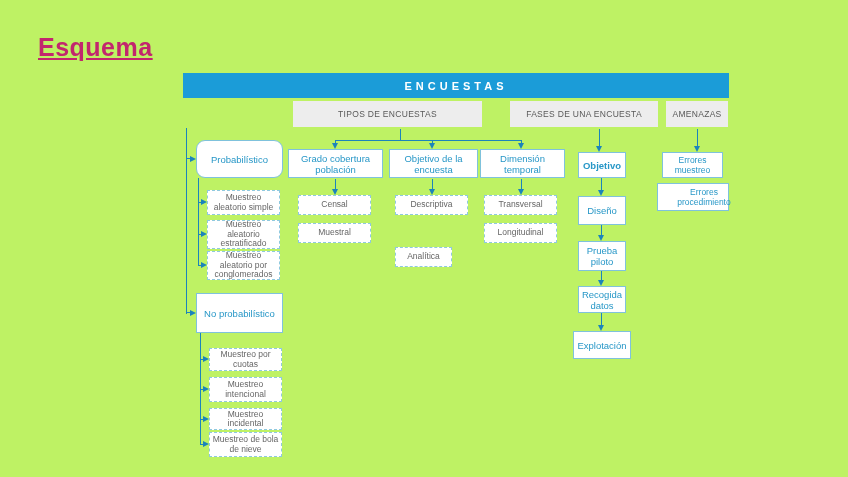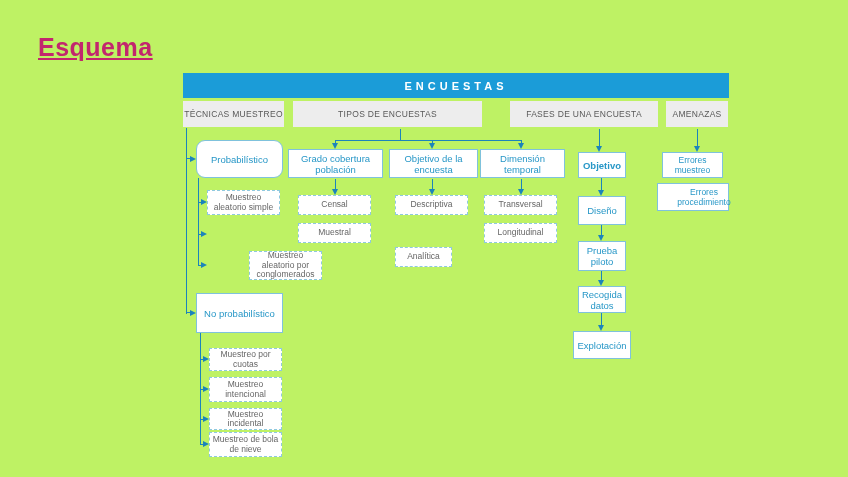--- a/index.html
+++ b/index.html
@@ -28,28 +28,28 @@
 </style>
 </head>
 <body>
 
 <div class="canvas">
 
   <div class="slide-title">Esquema</div>
 
   <div class="rootbar">ENCUESTAS</div>
 
-  <div class="ghead" style="left:183px;width:101px;">TÉCNICAS MUESTREO</div>
   <div class="ghead" style="left:293px;width:189px;">TIPOS DE ENCUESTAS</div>
   <div class="ghead" style="left:510px;width:148px;">FASES DE UNA ENCUESTA</div>
   <div class="ghead" style="left:666px;width:62px;">AMENAZAS</div>
 
   <div class="sbox" style="left:196px;top:140px;width:87px;height:38px;border-radius:9px;">Probabilístico</div>
   <div class="dbox" style="left:207px;top:190px;width:73px;height:25px;">Muestreo aleatorio simple</div>
-  <div class="dbox" style="left:207px;top:251px;width:73px;height:29px;margin-left:42px;">Muestreo aleatorio por conglomerados</div>
+  <div class="dbox" style="left:207px;top:220px;width:73px;height:29px;">Muestreo aleatorio estratificado</div>
+  <div class="dbox" style="left:207px;top:251px;width:73px;height:29px;">Muestreo aleatorio por conglomerados</div>
 
   <div class="sbox" style="left:196px;top:293px;width:87px;height:40px;">No probabilístico</div>
   <div class="dbox" style="left:209px;top:348px;width:73px;height:23px;">Muestreo por cuotas</div>
   <div class="dbox" style="left:209px;top:377px;width:73px;height:25px;">Muestreo intencional</div>
   <div class="dbox" style="left:209px;top:408px;width:73px;height:22px;">Muestreo incidental</div>
   <div class="dbox" style="left:209px;top:432px;width:73px;height:25px;">Muestreo de bola de nieve</div>
 
   <div class="vl" style="left:186px;top:128px;height:186px;"></div>
   <div class="hl" style="left:186px;top:158px;width:5px;"></div>
   <div class="ar" style="left:190px;top:156px;"></div>

